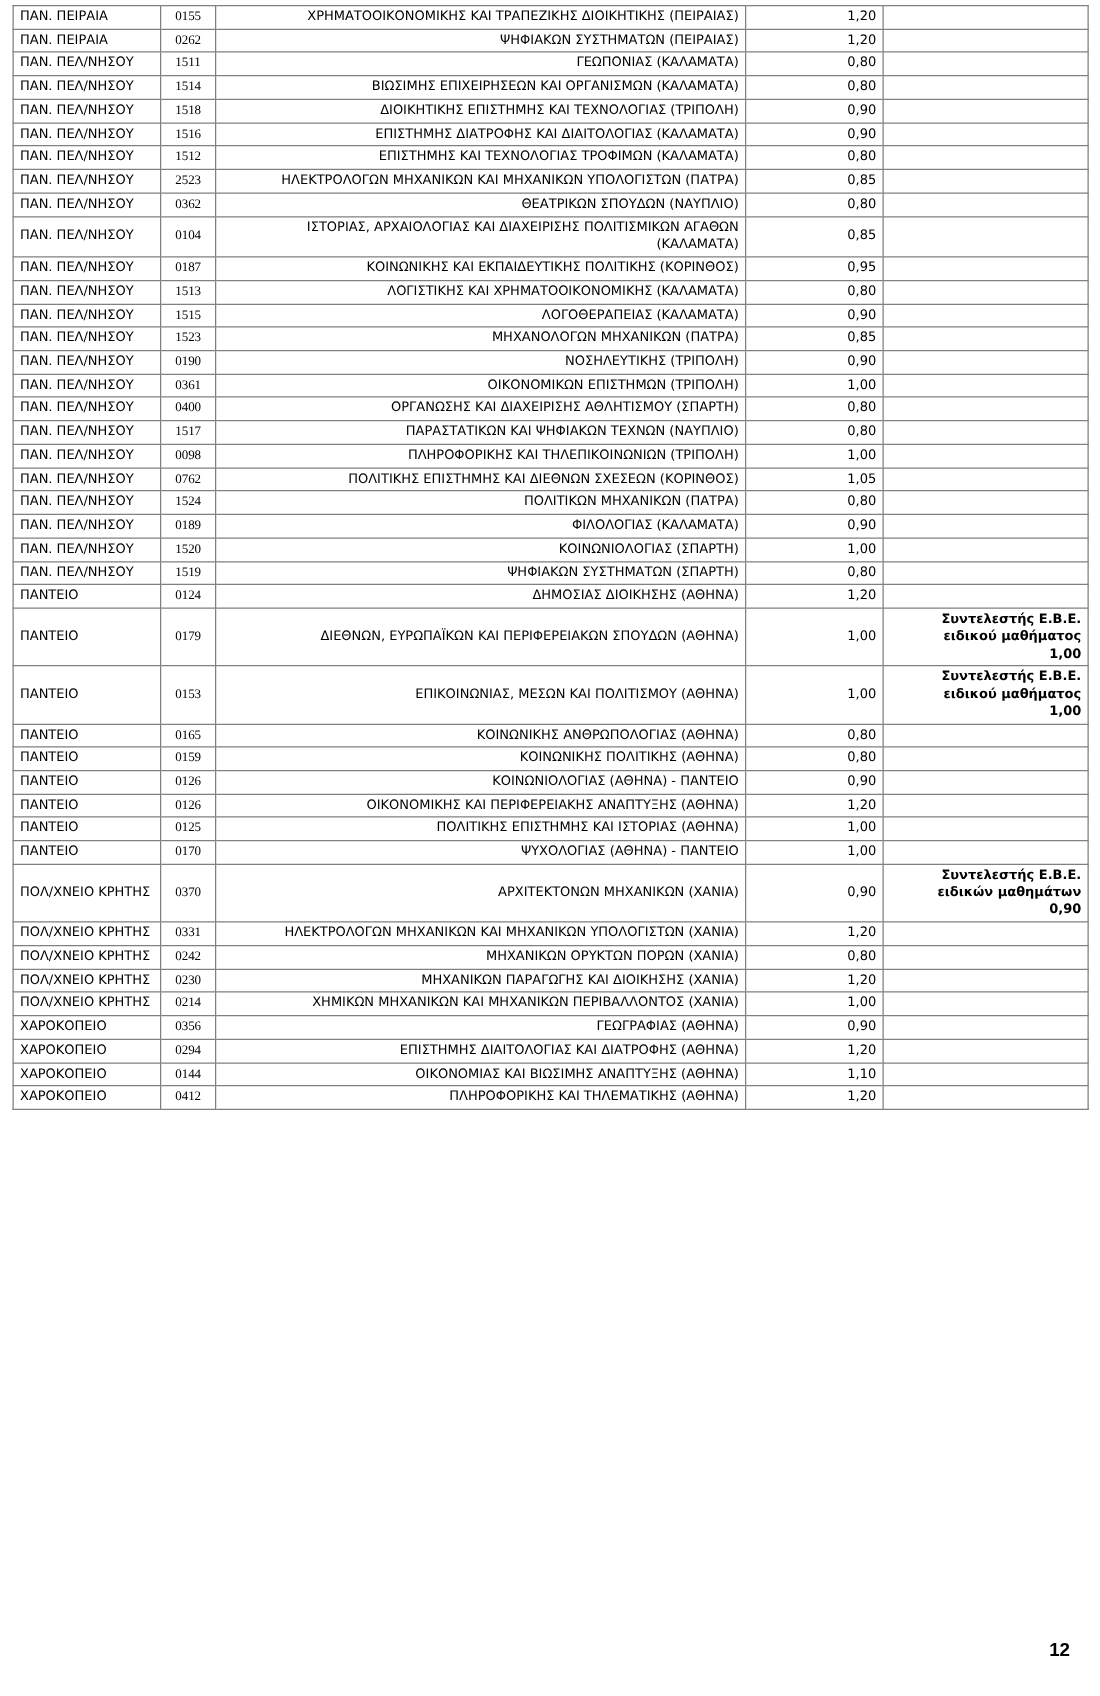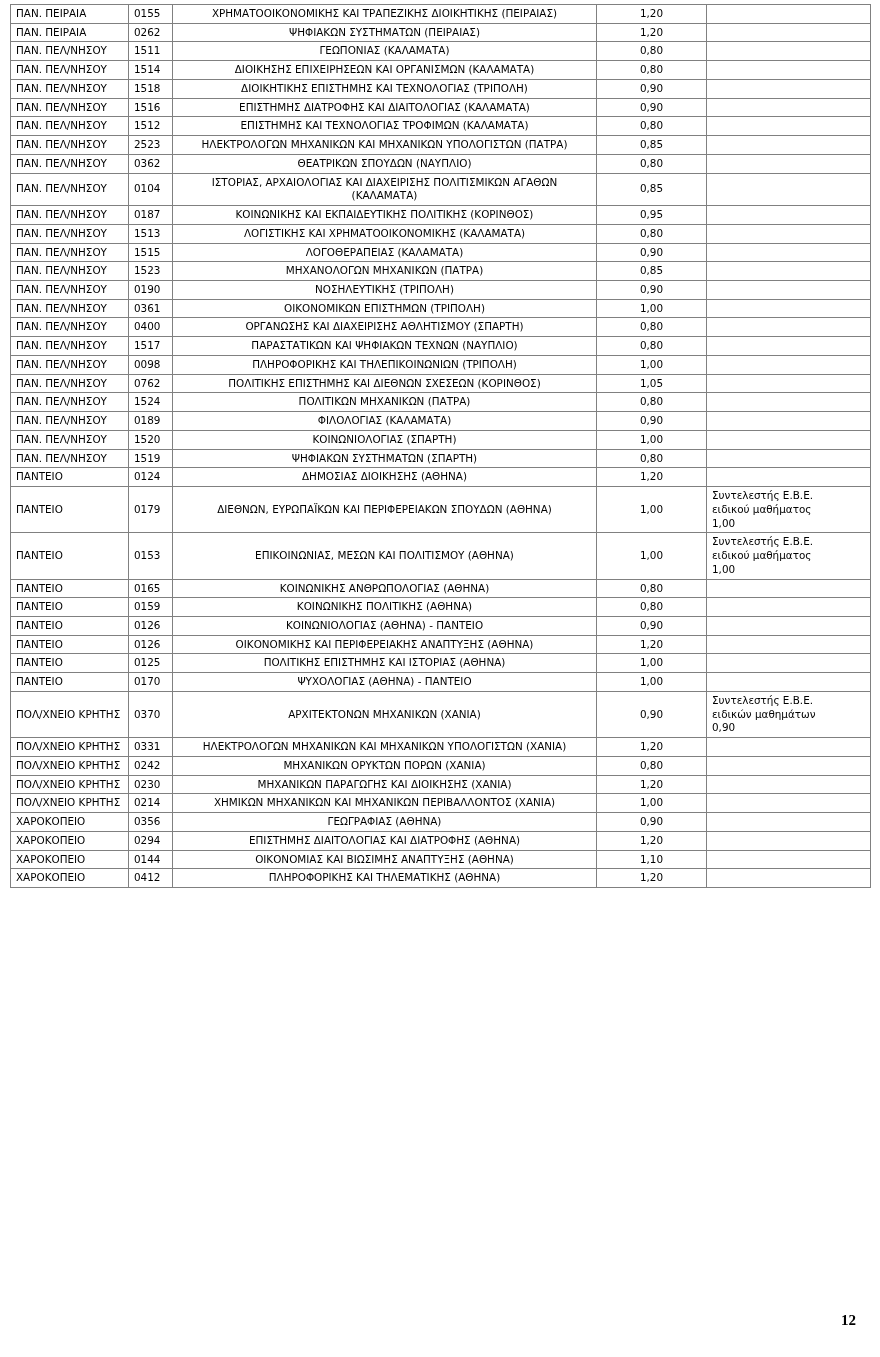--- a/index.html
+++ b/index.html
@@ -50,47 +50,49 @@
     box-sizing: border-box;
     word-wrap: break-word;
     overflow-wrap: break-word;
   }
 
   td.inst {
     text-align: left;
     white-space: normal;
   }
   td.code {
-    text-align: left;
+    text-align: center;
     padding-left: 2px;
     padding-right: 2px;
+    font-family: Liberation Serif, serif;
   }
   td.name {
-    text-align: center;
+    text-align: right;
   }
   td.coef {
-    text-align: center;
+    text-align: right;
   }
   td.note {
-    text-align: left;
+    text-align: right;
     font-size: 10.6px;
     line-height: 1.38;
+    font-weight: bold;
   }
   td.note .note-line {
     display: block;
   }
 
   #page-number {
     position: absolute;
     right: 24px;
     bottom: 28px;
     font-size: 15px;
     font-weight: bold;
     color: #000;
-    font-family: Liberation Serif, serif;
+    font-family: Liberation Sans, sans-serif;
   }
 </style>
 </head>
 <body>
 
 <div id="sheet">
   <table class="grid">
     <colgroup>
       <col class="c-inst">
       <col class="c-code">
@@ -116,21 +118,21 @@
         <tr>
           <td class="inst">ΠΑΝ. ΠΕΛ/ΝΗΣΟΥ</td>
           <td class="code">1511</td>
           <td class="name">ΓΕΩΠΟΝΙΑΣ (ΚΑΛΑΜΑΤΑ)</td>
           <td class="coef">0,80</td>
           <td class="note"></td>
         </tr>
         <tr>
           <td class="inst">ΠΑΝ. ΠΕΛ/ΝΗΣΟΥ</td>
           <td class="code">1514</td>
-          <td class="name">ΔΙΟΙΚΗΣΗΣ ΕΠΙΧΕΙΡΗΣΕΩΝ ΚΑΙ ΟΡΓΑΝΙΣΜΩΝ (ΚΑΛΑΜΑΤΑ)</td>
+          <td class="name">ΒΙΩΣΙΜΗΣ ΕΠΙΧΕΙΡΗΣΕΩΝ ΚΑΙ ΟΡΓΑΝΙΣΜΩΝ (ΚΑΛΑΜΑΤΑ)</td>
           <td class="coef">0,80</td>
           <td class="note"></td>
         </tr>
         <tr>
           <td class="inst">ΠΑΝ. ΠΕΛ/ΝΗΣΟΥ</td>
           <td class="code">1518</td>
           <td class="name">ΔΙΟΙΚΗΤΙΚΗΣ ΕΠΙΣΤΗΜΗΣ ΚΑΙ ΤΕΧΝΟΛΟΓΙΑΣ (ΤΡΙΠΟΛΗ)</td>
           <td class="coef">0,90</td>
           <td class="note"></td>
         </tr>

